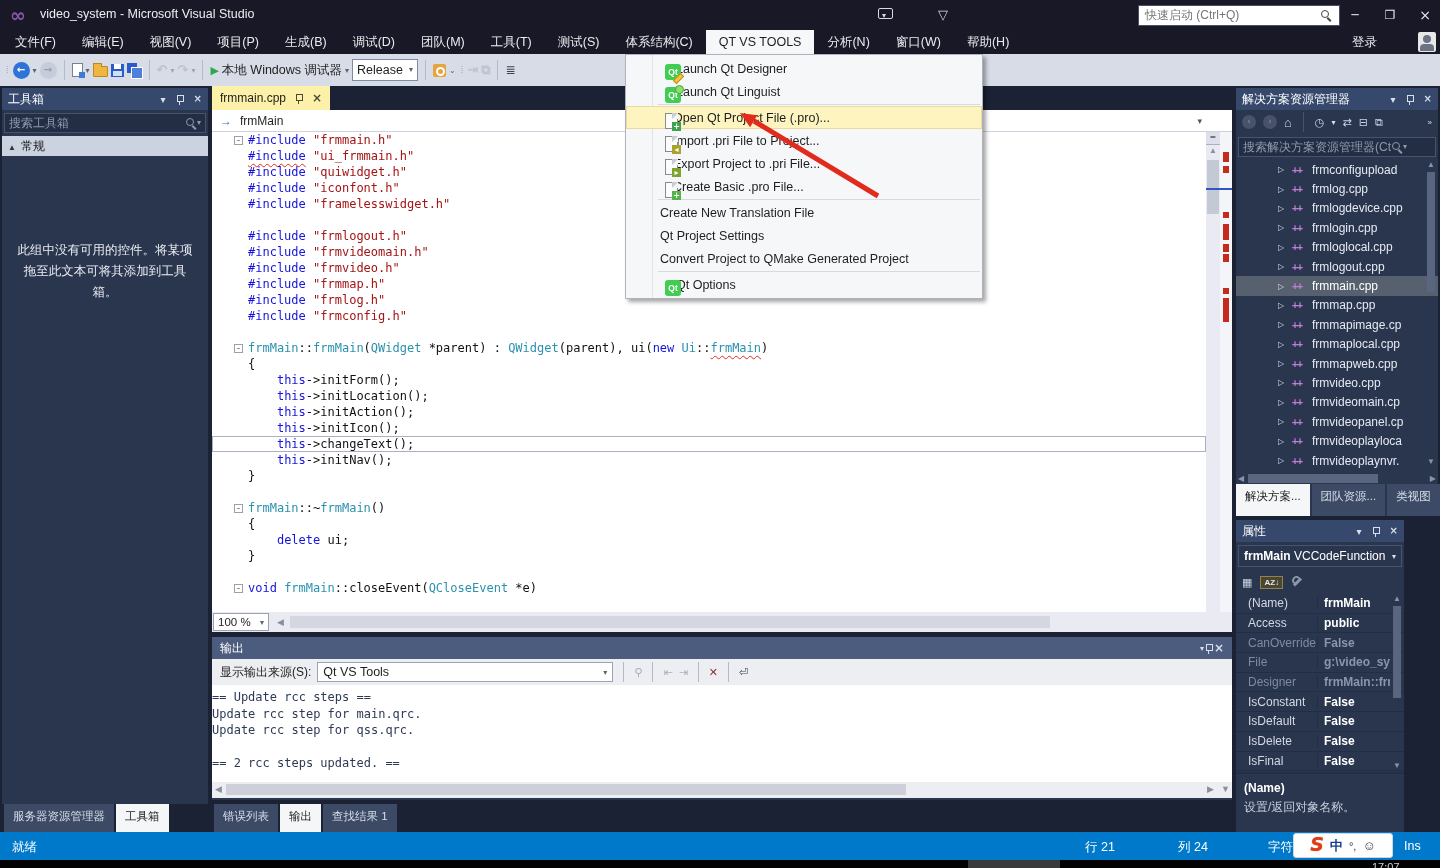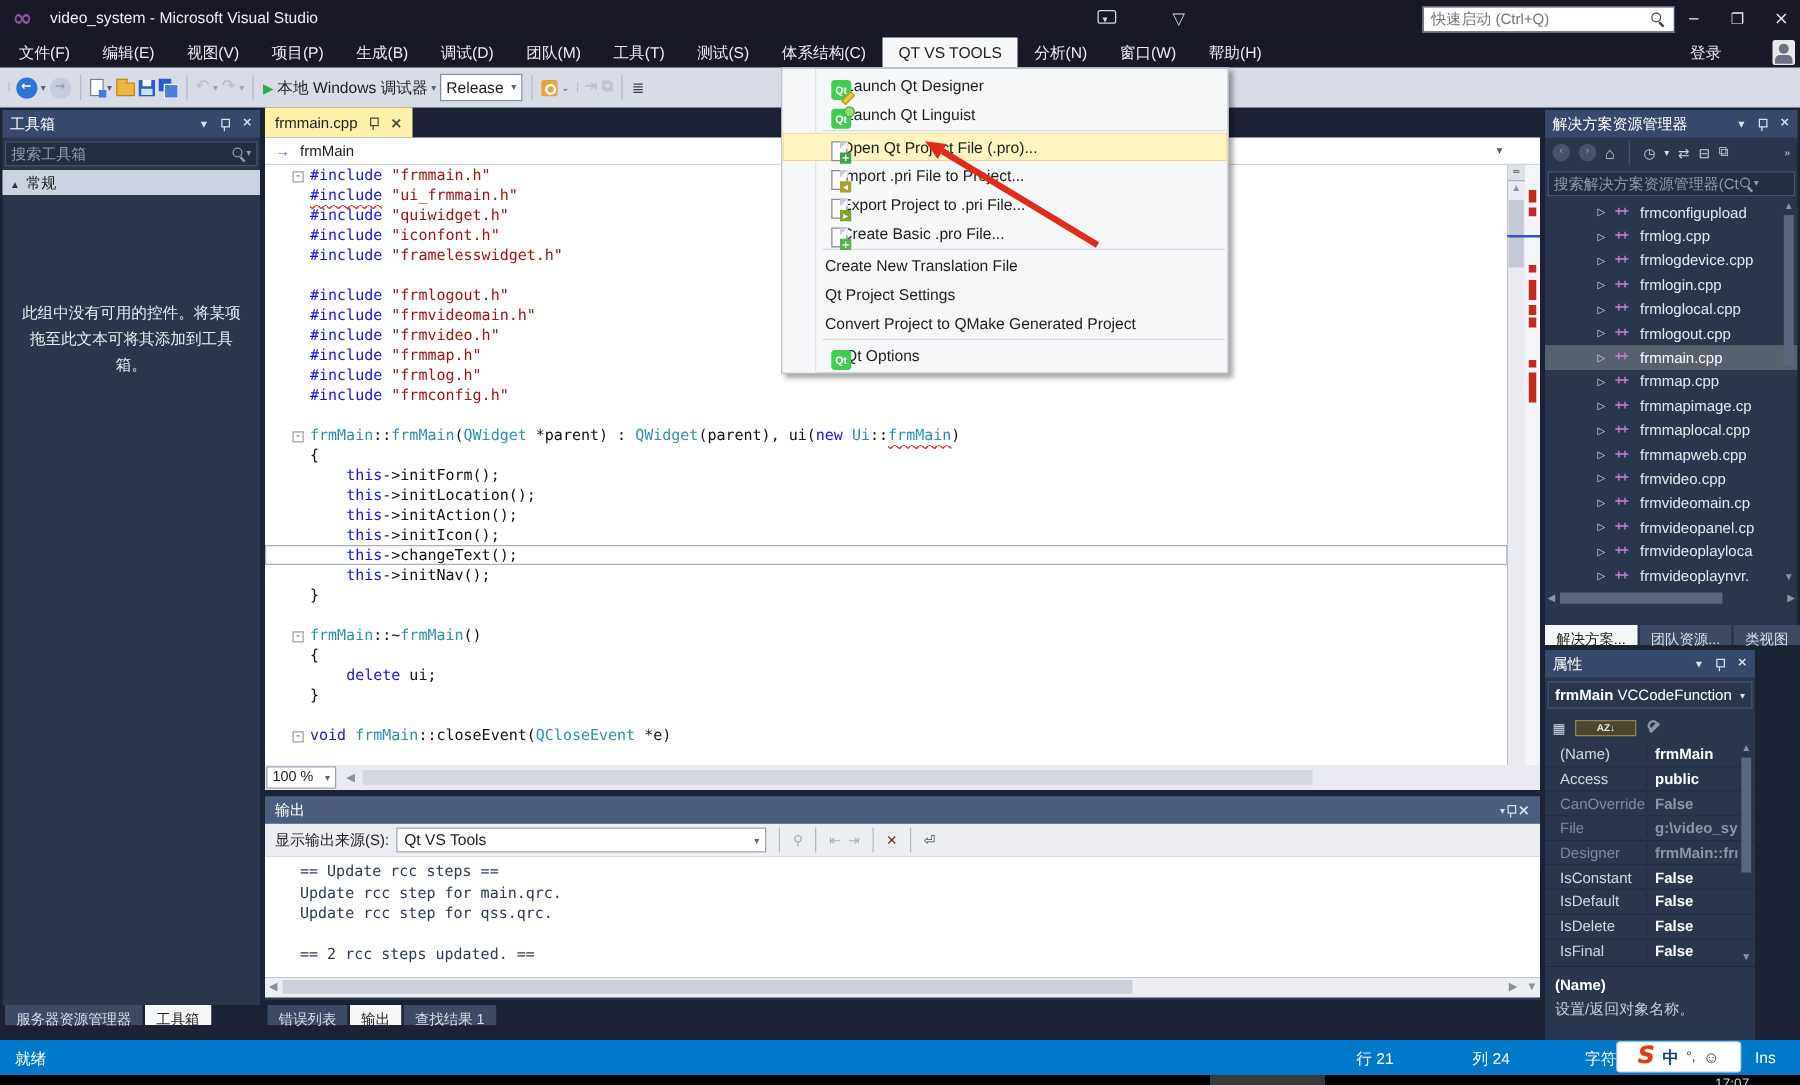--- a/index.html
+++ b/index.html
@@ -94,21 +94,21 @@
 #ehsl{color:#8A8F9E;font-size:9px;margin-left:8px}
 #ehthumb{width:760px;height:12px;background:#D4D7E0;margin-left:6px}
 
 #output{left:212px;top:637px;width:1020px;height:163px}
 #out-head{height:22px;background:#4C5C7E;color:#FFF;display:flex;align-items:center;padding:0 8px;font-size:12px}
 #out-toolbar{height:26px;background:#EDEEF2;display:flex;align-items:center;padding:0 8px;gap:6px;color:#1E1E1E;font-size:12px}
 #out-combo{width:296px;height:20px;background:#FFF;border:1px solid #9AA3B8;display:flex;align-items:center;justify-content:space-between;padding:0 5px;font-size:12.5px}
 .oico{font-size:11px;color:#A8AFC0}
 .oico.red{color:#8B2E2E;font-weight:700}
 .oico.dark{color:#3A4254}
-#out-text{height:97px;background:#FFF;color:#2E3A55;font:12px/16.5px "DejaVu Sans Mono",monospace;padding:4px 0 0 28px}
+#out-text{height:97px;background:#FFF;color:#2E3A55;font:12px/16.5px "DejaVu Sans Mono",monospace;padding:4px 0 0 0}
 #out-hscroll{height:16px;background:#EDEEF2;position:relative}
 #out-hscroll .arr{position:absolute;top:2px;color:#8A8F9E;font-size:9px}
 #out-hthumb{position:absolute;left:14px;top:2px;width:680px;height:11px;background:#CDD0DA}
 #out-vdown{position:absolute;right:2px;top:-10px;color:#8A8F9E;font-size:9px}
 
 #solution{left:1236px;top:88px;width:202px;height:428px}
 #se-toolbar{height:24px;display:flex;align-items:center;gap:7px;padding:0 6px;color:#C9D2E2;font-size:11px}
 .secb{width:14px;height:14px;border-radius:50%;background:#48526A;color:#8C96AC;text-align:center;font:9px/13px "DejaVu Sans"}
 .seico{font-size:11px;color:#C9D2E2}
 #se-tree{height:310px;overflow:hidden;position:relative}
@@ -116,27 +116,27 @@
 .trow.sel{background:#57606F;color:#FFF}
 .tarrow{font-size:8px;color:#D5DCE8;width:14px}
 .cppico{font:700 10px/10px "DejaVu Sans Mono";color:#C07ED6;letter-spacing:-1px;width:20px}
 #se-vscroll{position:absolute;right:1px;top:0;width:12px;height:306px}
 #se-vscroll .arr{position:absolute;left:0;width:12px;text-align:center;color:#8A94A8;font-size:8px}
 #se-vthumb{position:absolute;left:2px;top:12px;width:8px;height:120px;background:#5A6680}
 #se-hscroll{height:13px;position:relative;margin-top:2px}
 #se-hscroll .arr{position:absolute;top:2px;color:#8A94A8;font-size:8px}
 #se-hthumb{position:absolute;left:12px;top:2px;width:130px;height:9px;background:#5A6680}
 .tabsrow{display:flex;gap:2px;align-items:flex-end}
-.btab{height:16px;line-height:24px;padding:0 9px;background:#3D4A66;color:#D7DDE8;font-size:11.5px;white-space:nowrap}
+.btab{height:32px;line-height:24px;padding:0 9px;background:#3D4A66;color:#D7DDE8;font-size:11.5px;white-space:nowrap}
 .btab.on{background:#F5F6F8;color:#1E1E1E}
 #se-tabs{position:absolute;left:0;bottom:0}
 #properties{left:1236px;top:520px;width:168px;height:312px}
 #prop-obj{margin:3px 2px;height:22px;border:1px solid #46536F;display:flex;align-items:center;padding:0 5px;font-size:12px;color:#FFF}
 #prop-toolbar{height:24px;display:flex;align-items:center;gap:8px;padding:0 6px}
-.azbox{border:1px solid #8F854C;background:#4C4630;padding:1px 16px;color:#E4E8F2;font:700 8px/9px "Liberation Sans"}
+.azbox{border:1px solid #8F854C;background:#4C4630;padding:1px 3px;color:#E4E8F2;font:700 8px/9px "Liberation Sans"}
 .catico{color:#C9D2E2;font-size:11px}
 .wrench{width:12px;height:12px;position:relative;display:inline-block}
 .wrench::before{content:"";position:absolute;left:5px;top:1px;width:3px;height:10px;background:#8C96AB;transform:rotate(45deg)}
 .wrench::after{content:"";position:absolute;left:1px;top:0;width:5px;height:5px;border:2px solid #8C96AB;border-radius:50%;border-right-color:transparent;transform:rotate(45deg)}
 #prop-grid{height:178px;overflow:hidden;position:relative}
 .prow{height:19.7px;display:flex;align-items:center;border-bottom:1px solid #222E48;font-size:12px;padding-right:14px}
 .plabel{width:82px;padding-left:12px;color:#D3D9E4;border-right:1px solid #222E48;overflow:hidden;white-space:nowrap}
 .pval{flex:1;padding-left:6px;color:#FFF;font-weight:700;overflow:hidden;white-space:nowrap}
 .dim{color:#7F8AA0 !important}
 .dimv{color:#8C96AB !important}

